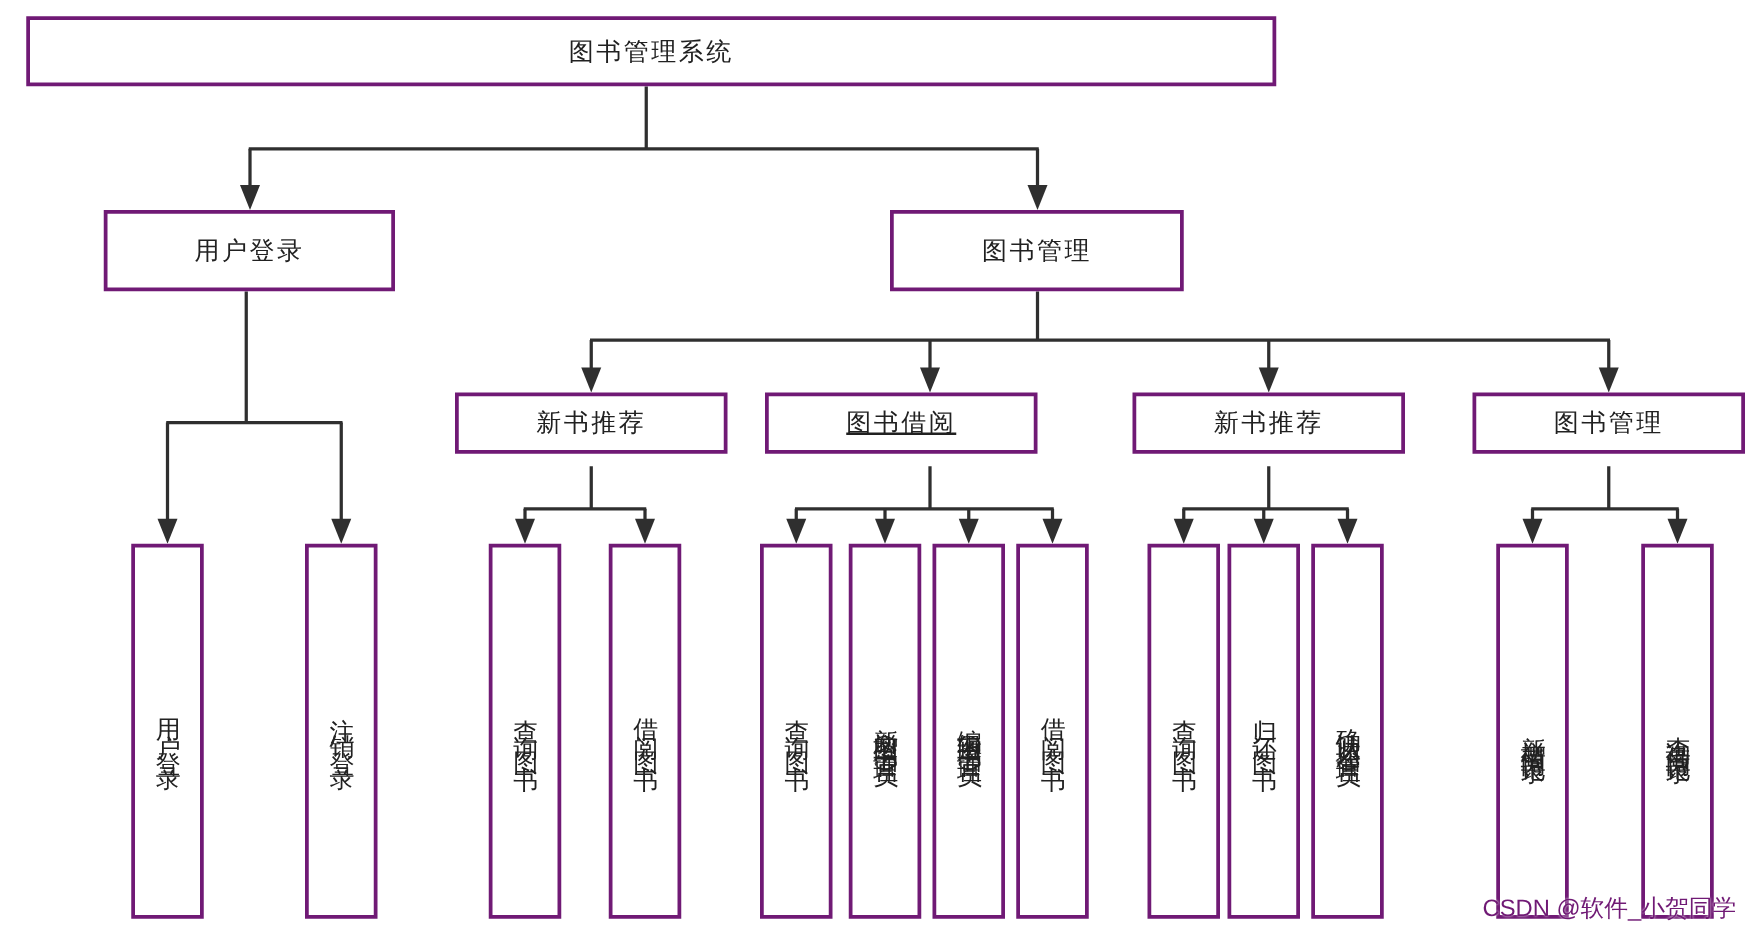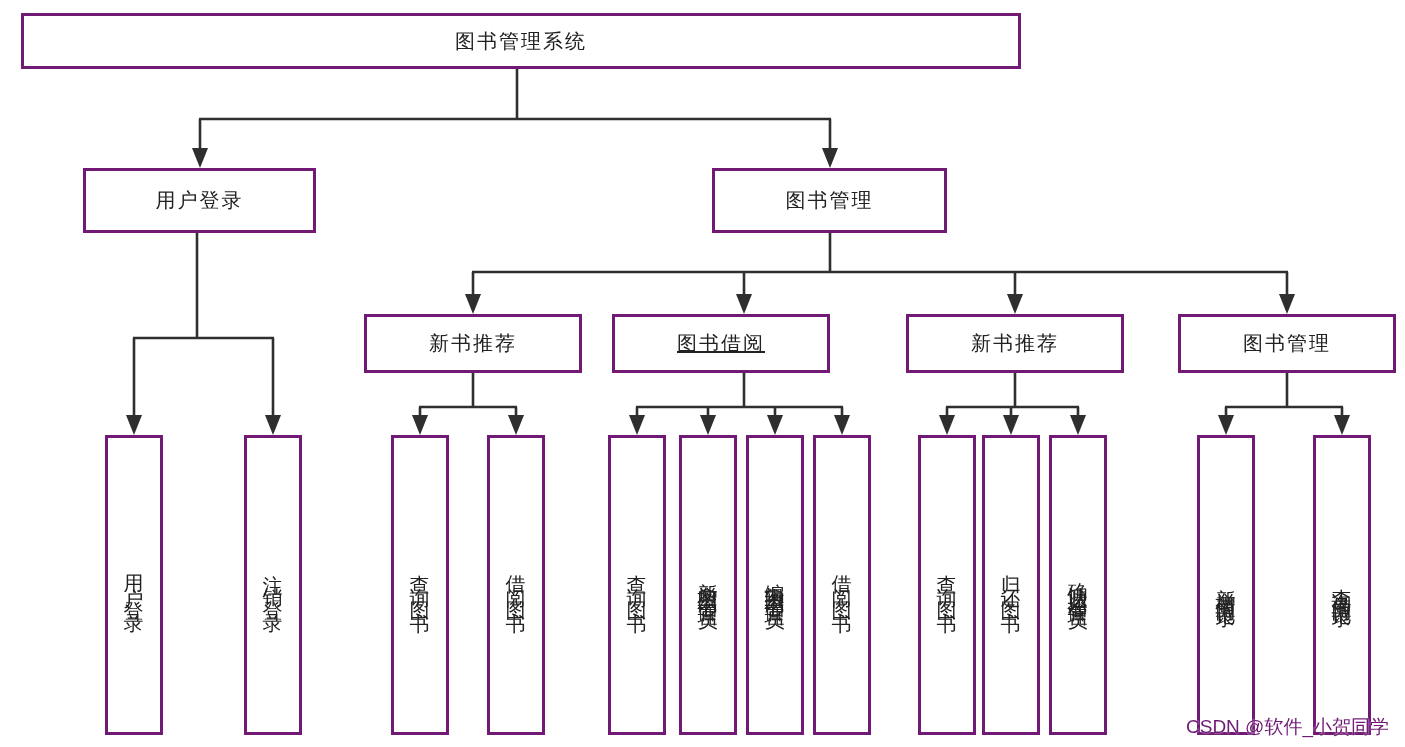--- a/index.html
+++ b/index.html
@@ -45,21 +45,21 @@
     color: #212121;
     line-height: 1;
   }
   .leaf.long span.vtext {
     letter-spacing: 4px;
   }
   
   .root       { left: 21px;   top: 13px;  width: 1000px; height: 56px; }
   .lvl2-a     { left: 83px;   top: 168px; width: 233px;  height: 65px; }
   .lvl2-b     { left: 712px;  top: 168px; width: 235px;  height: 65px; }
-  .lvl3       { top: 314px; height: 59px; width: 218px; justify-content: center; }
+  .lvl3       { top: 314px; height: 49px; width: 218px; justify-content: center; }
   .lvl3-1     { left: 364px; }
   .lvl3-2     { left: 612px; text-decoration: underline; }
   .lvl3-3     { left: 906px; }
   .lvl3-4     { left: 1178px; }
   .leaf       { top: 435px; height: 300px; width: 58px; }
   .leaf-a1 { left: 105px; }  .leaf-a2 { left: 244px; }
   .leaf-b1 { left: 391px; }  .leaf-b2 { left: 487px; }
   .leaf-c1 { left: 608px; }  .leaf-c2 { left: 679px; }
   .leaf-c3 { left: 746px; }  .leaf-c4 { left: 813px; }
   .leaf-d1 { left: 918px; }  .leaf-d2 { left: 982px; }

